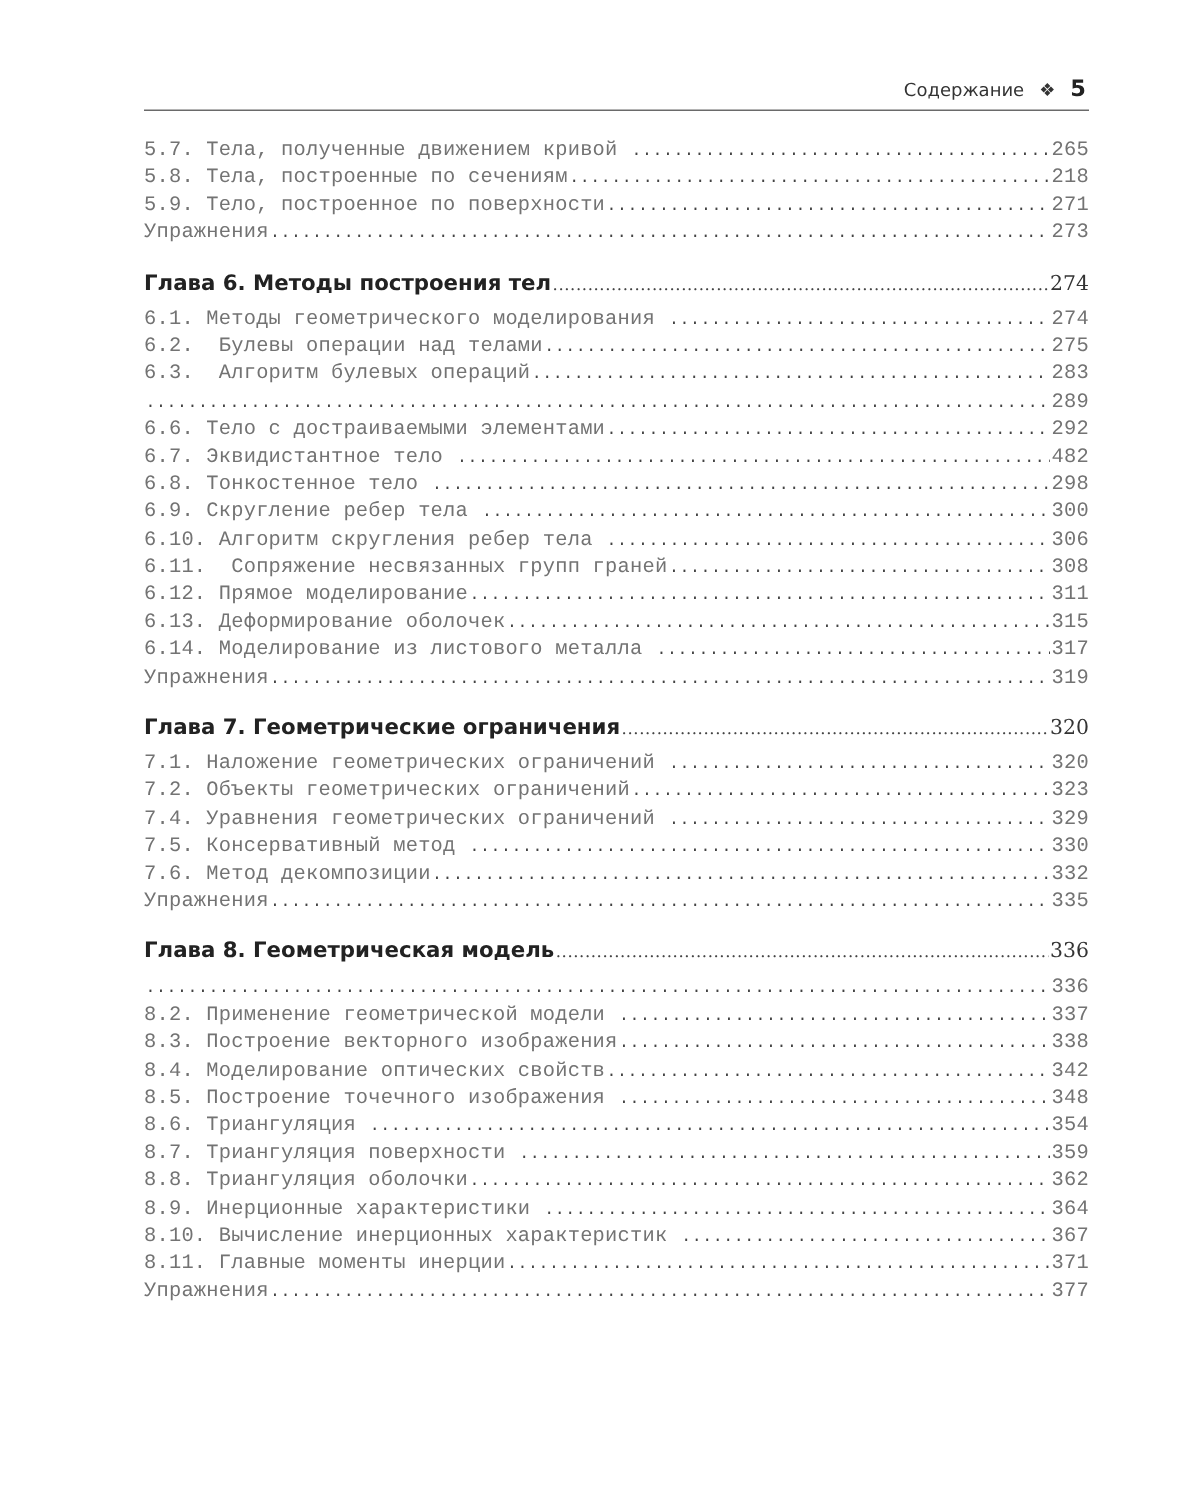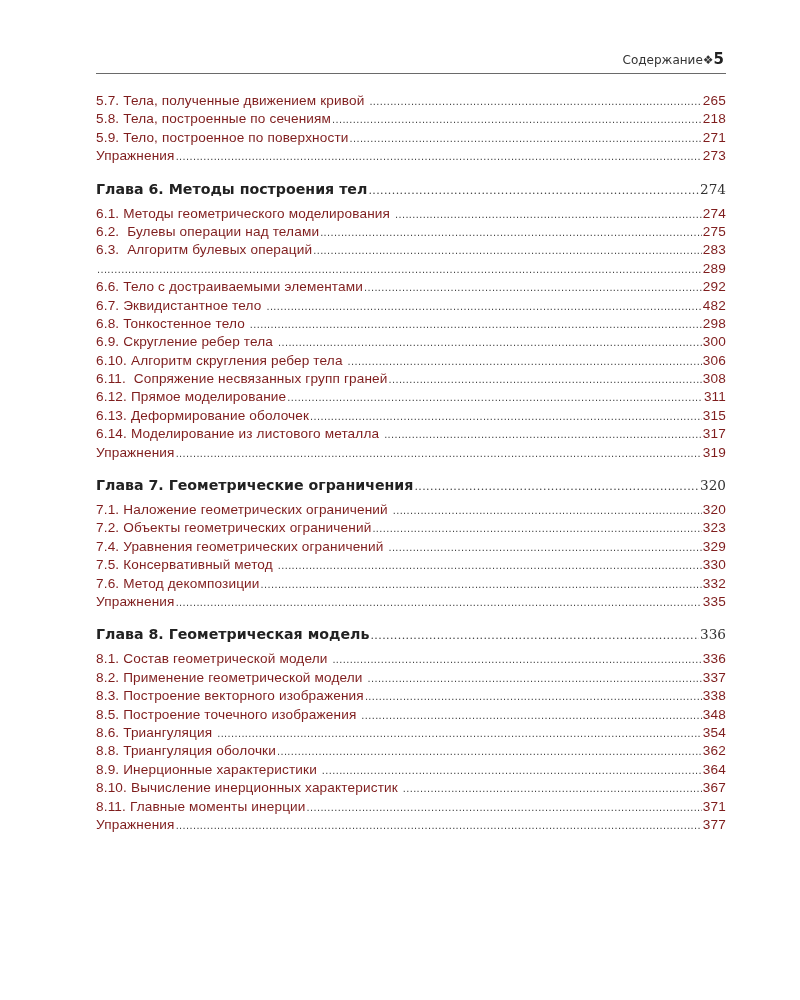--- a/index.html
+++ b/index.html
@@ -2,28 +2,28 @@
 <html><head>
 <meta charset="utf-8">
 <style>
   html, body { margin: 0; padding: 0; background: #ffffff; }
   body { width: 800px; height: 1000px; position: relative; overflow: hidden; color: #2a2a2a; }
   .header {
     position: absolute; left: 96px; top: 48px; width: 630px; height: 25px;
     border-bottom: 1.5px solid #6a6a6a;
     font-family: "DejaVu Sans", sans-serif;
   }
-  .header-inner { position: absolute; right: 2px; top: 2px; display: flex; align-items: baseline; gap: 0; justify-content: space-between; }
+  .header-inner { position: absolute; right: 2px; top: 2px; display: flex; align-items: baseline; gap: 10px; justify-content: space-between; }
   .running-title { font-size: 12px; color: #333; }
   .ornament { font-size: 12px; color: #333; }
   .page-number { font-size: 15px; font-weight: bold; color: #222; }
   .toc { position: absolute; left: 96px; top: 92px; width: 630px; }
   .toc-row {
     display: flex; align-items: baseline; height: 18.4px; line-height: 18.4px;
-    font-family: Liberation Sans, sans-serif; font-size: 13.6px; color: #7f1d1d;
+    font-family: Liberation Mono, monospace; font-size: 13.6px; color: #737373;
     letter-spacing: 0.15px;
   }
   .toc-row .label { white-space: pre; flex: 0 0 auto; }
   .toc-row .dots {
     flex: 1 1 auto; overflow: hidden; white-space: nowrap; margin: 0 1px;
     color: #444; font-size: 11px; letter-spacing: 0.4px;
   }
   .toc-row .dots::before {
     content: "........................................................................................................................................................................................................";
   }
@@ -186,45 +186,54 @@
       </div>
   </div>
 
   <div>
     <div class="toc-row chapter-row">
         <span class="label">Глава 8. Геометрическая модель</span>
         <span class="dots"></span>
         <span class="page">336</span>
       </div>
     <div class="toc-row">
-        <span class="label">8.1. Состав геометрической модели </span>
         <span class="dots"></span>
         <span class="page">336</span>
       </div>
     <div class="toc-row">
         <span class="label">8.2. Применение геометрической модели </span>
         <span class="dots"></span>
         <span class="page">337</span>
       </div>
     <div class="toc-row">
         <span class="label">8.3. Построение векторного изображения</span>
         <span class="dots"></span>
         <span class="page">338</span>
       </div>
     <div class="toc-row">
+        <span class="label">8.4. Моделирование оптических свойств</span>
+        <span class="dots"></span>
+        <span class="page">342</span>
+      </div>
+    <div class="toc-row">
         <span class="label">8.5. Построение точечного изображения </span>
         <span class="dots"></span>
         <span class="page">348</span>
       </div>
     <div class="toc-row">
         <span class="label">8.6. Триангуляция </span>
         <span class="dots"></span>
         <span class="page">354</span>
       </div>
     <div class="toc-row">
+        <span class="label">8.7. Триангуляция поверхности </span>
+        <span class="dots"></span>
+        <span class="page">359</span>
+      </div>
+    <div class="toc-row">
         <span class="label">8.8. Триангуляция оболочки</span>
         <span class="dots"></span>
         <span class="page">362</span>
       </div>
     <div class="toc-row">
         <span class="label">8.9. Инерционные характеристики </span>
         <span class="dots"></span>
         <span class="page">364</span>
       </div>
     <div class="toc-row">

